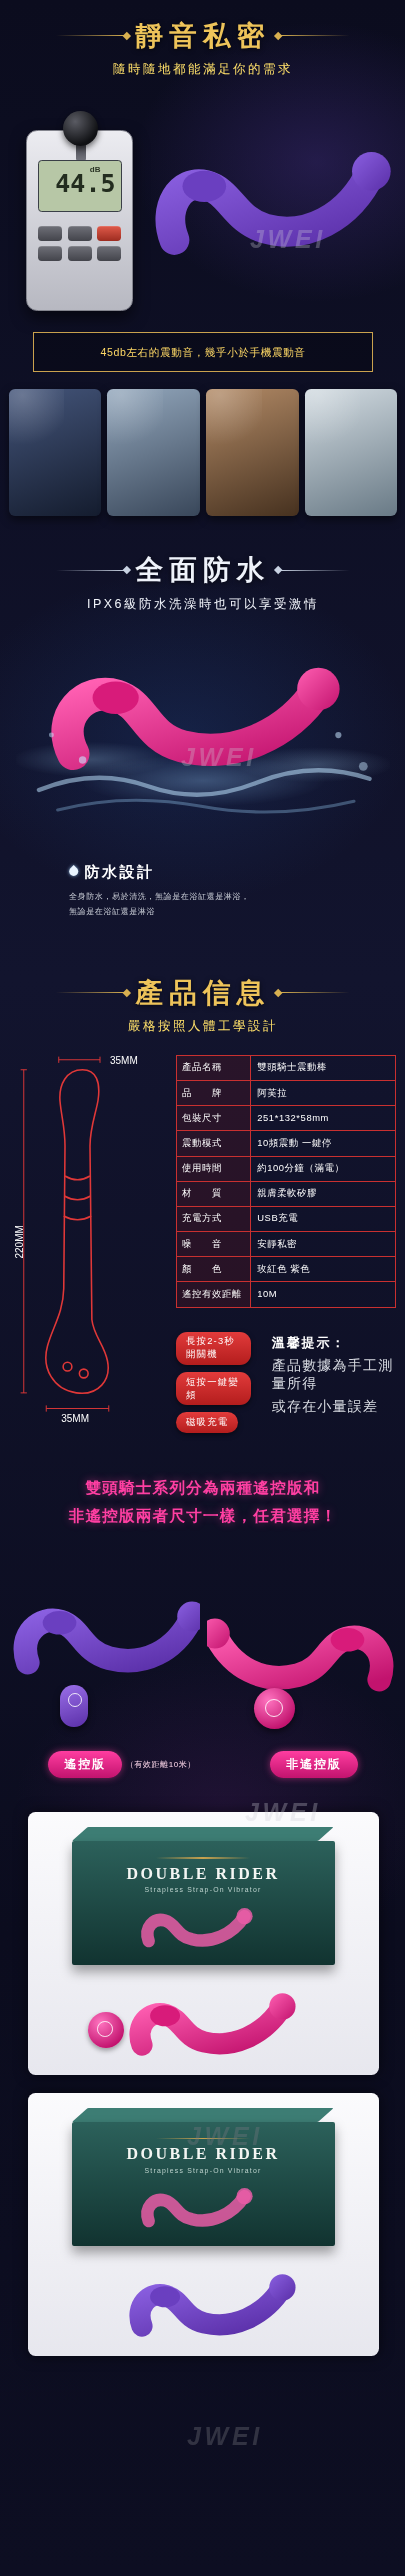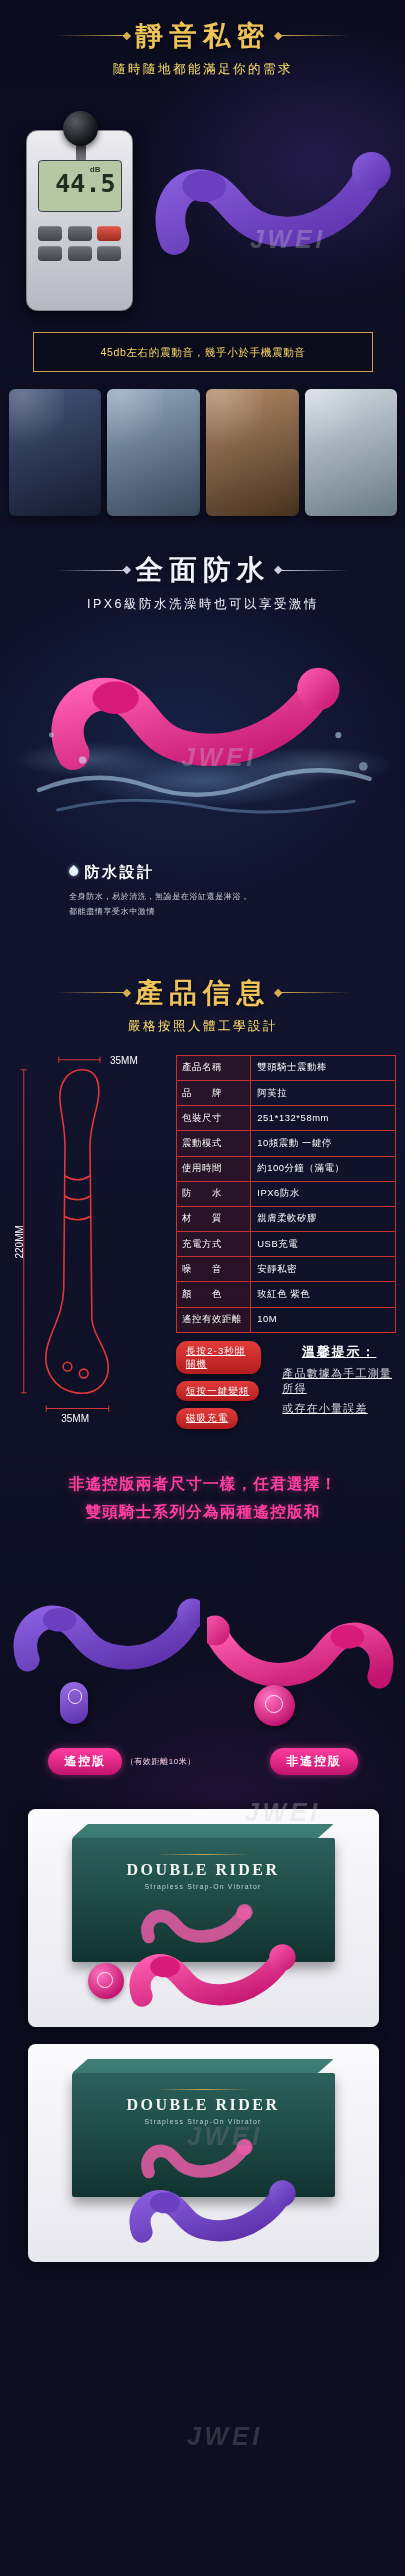--- a/index.html
+++ b/index.html
@@ -89,28 +89,28 @@
   .sec-info { margin-top:55px; }
   .info-wrap { display:flex; gap:21px; padding:16px 10px 0; }
   .diagram { width:145px; flex:0 0 145px; }
   .right-col { flex:1; padding-top:3.7px; }
   .spec-table { border:0.6px solid #c93030; }
   .spec-row { display:grid; grid-template-columns:74px 1fr; }
   .spec-row + .spec-row { border-top:0.6px solid #c93030; }
   .spec-label { padding:5.6px 5px; border-right:0.6px solid #c93030; font-size:9.4px; color:#ffffff;
     background:rgba(150,30,30,.18); letter-spacing:0.6px; }
   .spec-value { padding:5.6px 6.2px; font-size:9.4px; color:#ffffff; letter-spacing:0.6px; }
-  .info-bottom { display:flex; margin-top:8px;text-decoration:underline; }
+  .info-bottom { display:flex; margin-top:24px; }
   .pills { display:flex; flex-direction:column; gap:6.9px; }
   .pill { width:fit-content; background:linear-gradient(180deg,#e23b3b,#b31d1d); color:#fff;
     font-size:9.4px; border-radius:11.2px; padding:3.7px 10px; letter-spacing:1.2px;
     box-shadow:0 1.9px 5px rgba(0,0,0,.5); }
   .tip { margin-left:21px; padding-top:2.5px; }
-  .tip-title { font-size:13px; font-weight:bold; letter-spacing:1.9px; color:#ffffff;text-align:center; }
-  .tip-line { margin-top:5px; font-size:11px; color:#d8dbe2; letter-spacing:1.2px; }
+  .tip-title { font-size:13px; font-weight:bold; letter-spacing:1.9px; color:#ffffff; }
+  .tip-line { margin-top:5px; font-size:14px; color:#d8dbe2; letter-spacing:1.2px; }
   
   .banner { margin-top:41px; text-align:center; font-size:15.6px; font-weight:bold; line-height:1.8;
     letter-spacing:1.2px; color:#ff3fa2; text-shadow:0 0 8.7px rgba(255,63,162,.45); }
   
   .versions-scene { position:relative; height:206px; margin-top:8.7px; }
   .ver-purple { position:absolute; left:5px; top:30px; }
   .ver-pink { position:absolute; right:3.7px; top:47px; }
   .remote-stick { position:absolute; left:60px; top:147px; width:27.5px; height:42px; border-radius:13.7px;
     background:linear-gradient(160deg,#9a6fe8,#5a2fa8); box-shadow:0 3.1px 6.2px rgba(0,0,0,.5); }
   .remote-stick::after { content:''; position:absolute; left:7.5px; top:7.5px; width:12.5px; height:12.5px;
@@ -121,21 +121,21 @@
     border-radius:50%; border:1.9px solid rgba(255,255,255,.85); }
   .version-labels { display:flex; justify-content:space-around; align-items:center; margin-top:7px;
     padding:0 11.2px; }
   .v-group { display:flex; align-items:center; gap:3.7px; }
   .v-pill { background:linear-gradient(180deg,#ff3da0,#c2136e); color:#fff; font-size:12px;
     font-weight:bold; letter-spacing:1.9px; border-radius:13.7px; padding:5px 16px;
     box-shadow:0 0 7.5px rgba(255,61,160,.5); }
   .v-note { color:#ffd9ec; font-size:8px; letter-spacing:0.6px; }
   
   .sec-display { margin-top:34px; }
-  .card { position:relative; width:351px; height:218px; margin:17.5px auto 0; border-radius:7.5px;
+  .card { position:relative; width:351px; height:263px; margin:17.5px auto 0; border-radius:7.5px;
     background:linear-gradient(180deg,#fbfbfd,#e7e7ee); box-shadow:0 0 13.7px rgba(0,0,0,.55);
     overflow:hidden; }
   .retail-box { position:absolute; left:44px; top:29px; width:263px; height:124px;
     background:linear-gradient(180deg,#2c615b,#113330); border-radius:1.9px;
     box-shadow:0 6.2px 11.2px rgba(0,0,0,.35); display:flex; flex-direction:column; align-items:center;
     padding-top:16px; }
   .box-top { position:absolute; left:52px; top:15px; width:246px; height:13.7px; background:#3d7d74;
     transform:skewX(-48deg); border-radius:1.2px; }
   .gold-rule { width:94px; height:1.2px; background:linear-gradient(90deg,transparent,#c9a24e,transparent); margin-bottom:6.2px; }
   .box-title { font-family:"Liberation Serif", serif; font-size:16px; font-weight:bold;
@@ -241,21 +241,21 @@
   </div>
 
   <div class="sec-fish">
     <div class="fish-block">
       <div class="fish-feature">
         <span class="drop-icon"></span>
         <span class="fish-feature-title">防水設計</span>
       </div>
       <div class="fish-desc">
         <div>全身防水，易於清洗，無論是在浴缸還是淋浴，</div>
-        <div>都能盡情享受水中激情</div>
+        <div>無論是在浴缸還是淋浴</div>
       </div>
     </div>
   </div>
 
   <div class="sec-info">
     <div class="sec-head">
       <span class="deco-line"></span>
       <span class="sec-title-text">產品信息</span>
       <span class="deco-line flip"></span>
     </div>
@@ -303,24 +303,20 @@
           </div>
           <div class="spec-row">
             <div class="spec-label">震動模式</div>
             <div class="spec-value">10頻震動 一鍵停</div>
           </div>
           <div class="spec-row">
             <div class="spec-label">使用時間</div>
             <div class="spec-value">約100分鐘（滿電）</div>
           </div>
           <div class="spec-row">
-            <div class="spec-label">防　　水</div>
-            <div class="spec-value">IPX6防水</div>
-          </div>
-          <div class="spec-row">
             <div class="spec-label">材　　質</div>
             <div class="spec-value">親膚柔軟矽膠</div>
           </div>
           <div class="spec-row">
             <div class="spec-label">充電方式</div>
             <div class="spec-value">USB充電</div>
           </div>
           <div class="spec-row">
             <div class="spec-label">噪　　音</div>
             <div class="spec-value">安靜私密</div>
@@ -345,22 +341,22 @@
             <div class="tip-title">溫馨提示：</div>
             <div class="tip-line">產品數據為手工測量所得</div>
             <div class="tip-line">或存在小量誤差</div>
           </div>
         </div>
       </div>
     </div>
   </div>
 
   <div class="banner">
+    <div>雙頭騎士系列分為兩種遙控版和</div>
     <div>非遙控版兩者尺寸一樣，任君選擇！</div>
-    <div>雙頭騎士系列分為兩種遙控版和</div>
   </div>
 
   <div>
     <div class="versions-scene">
       <svg class="ver-purple" width="195" height="132" viewBox="0 0 312 212">
         <defs>
           <linearGradient id="pg2" x1="0" y1="0" x2="1" y2="1">
             <stop offset="0" stop-color="#8a5fe0"></stop>
               <stop offset="1" stop-color="#5a2fa8"></stop>
           </linearGradient>

